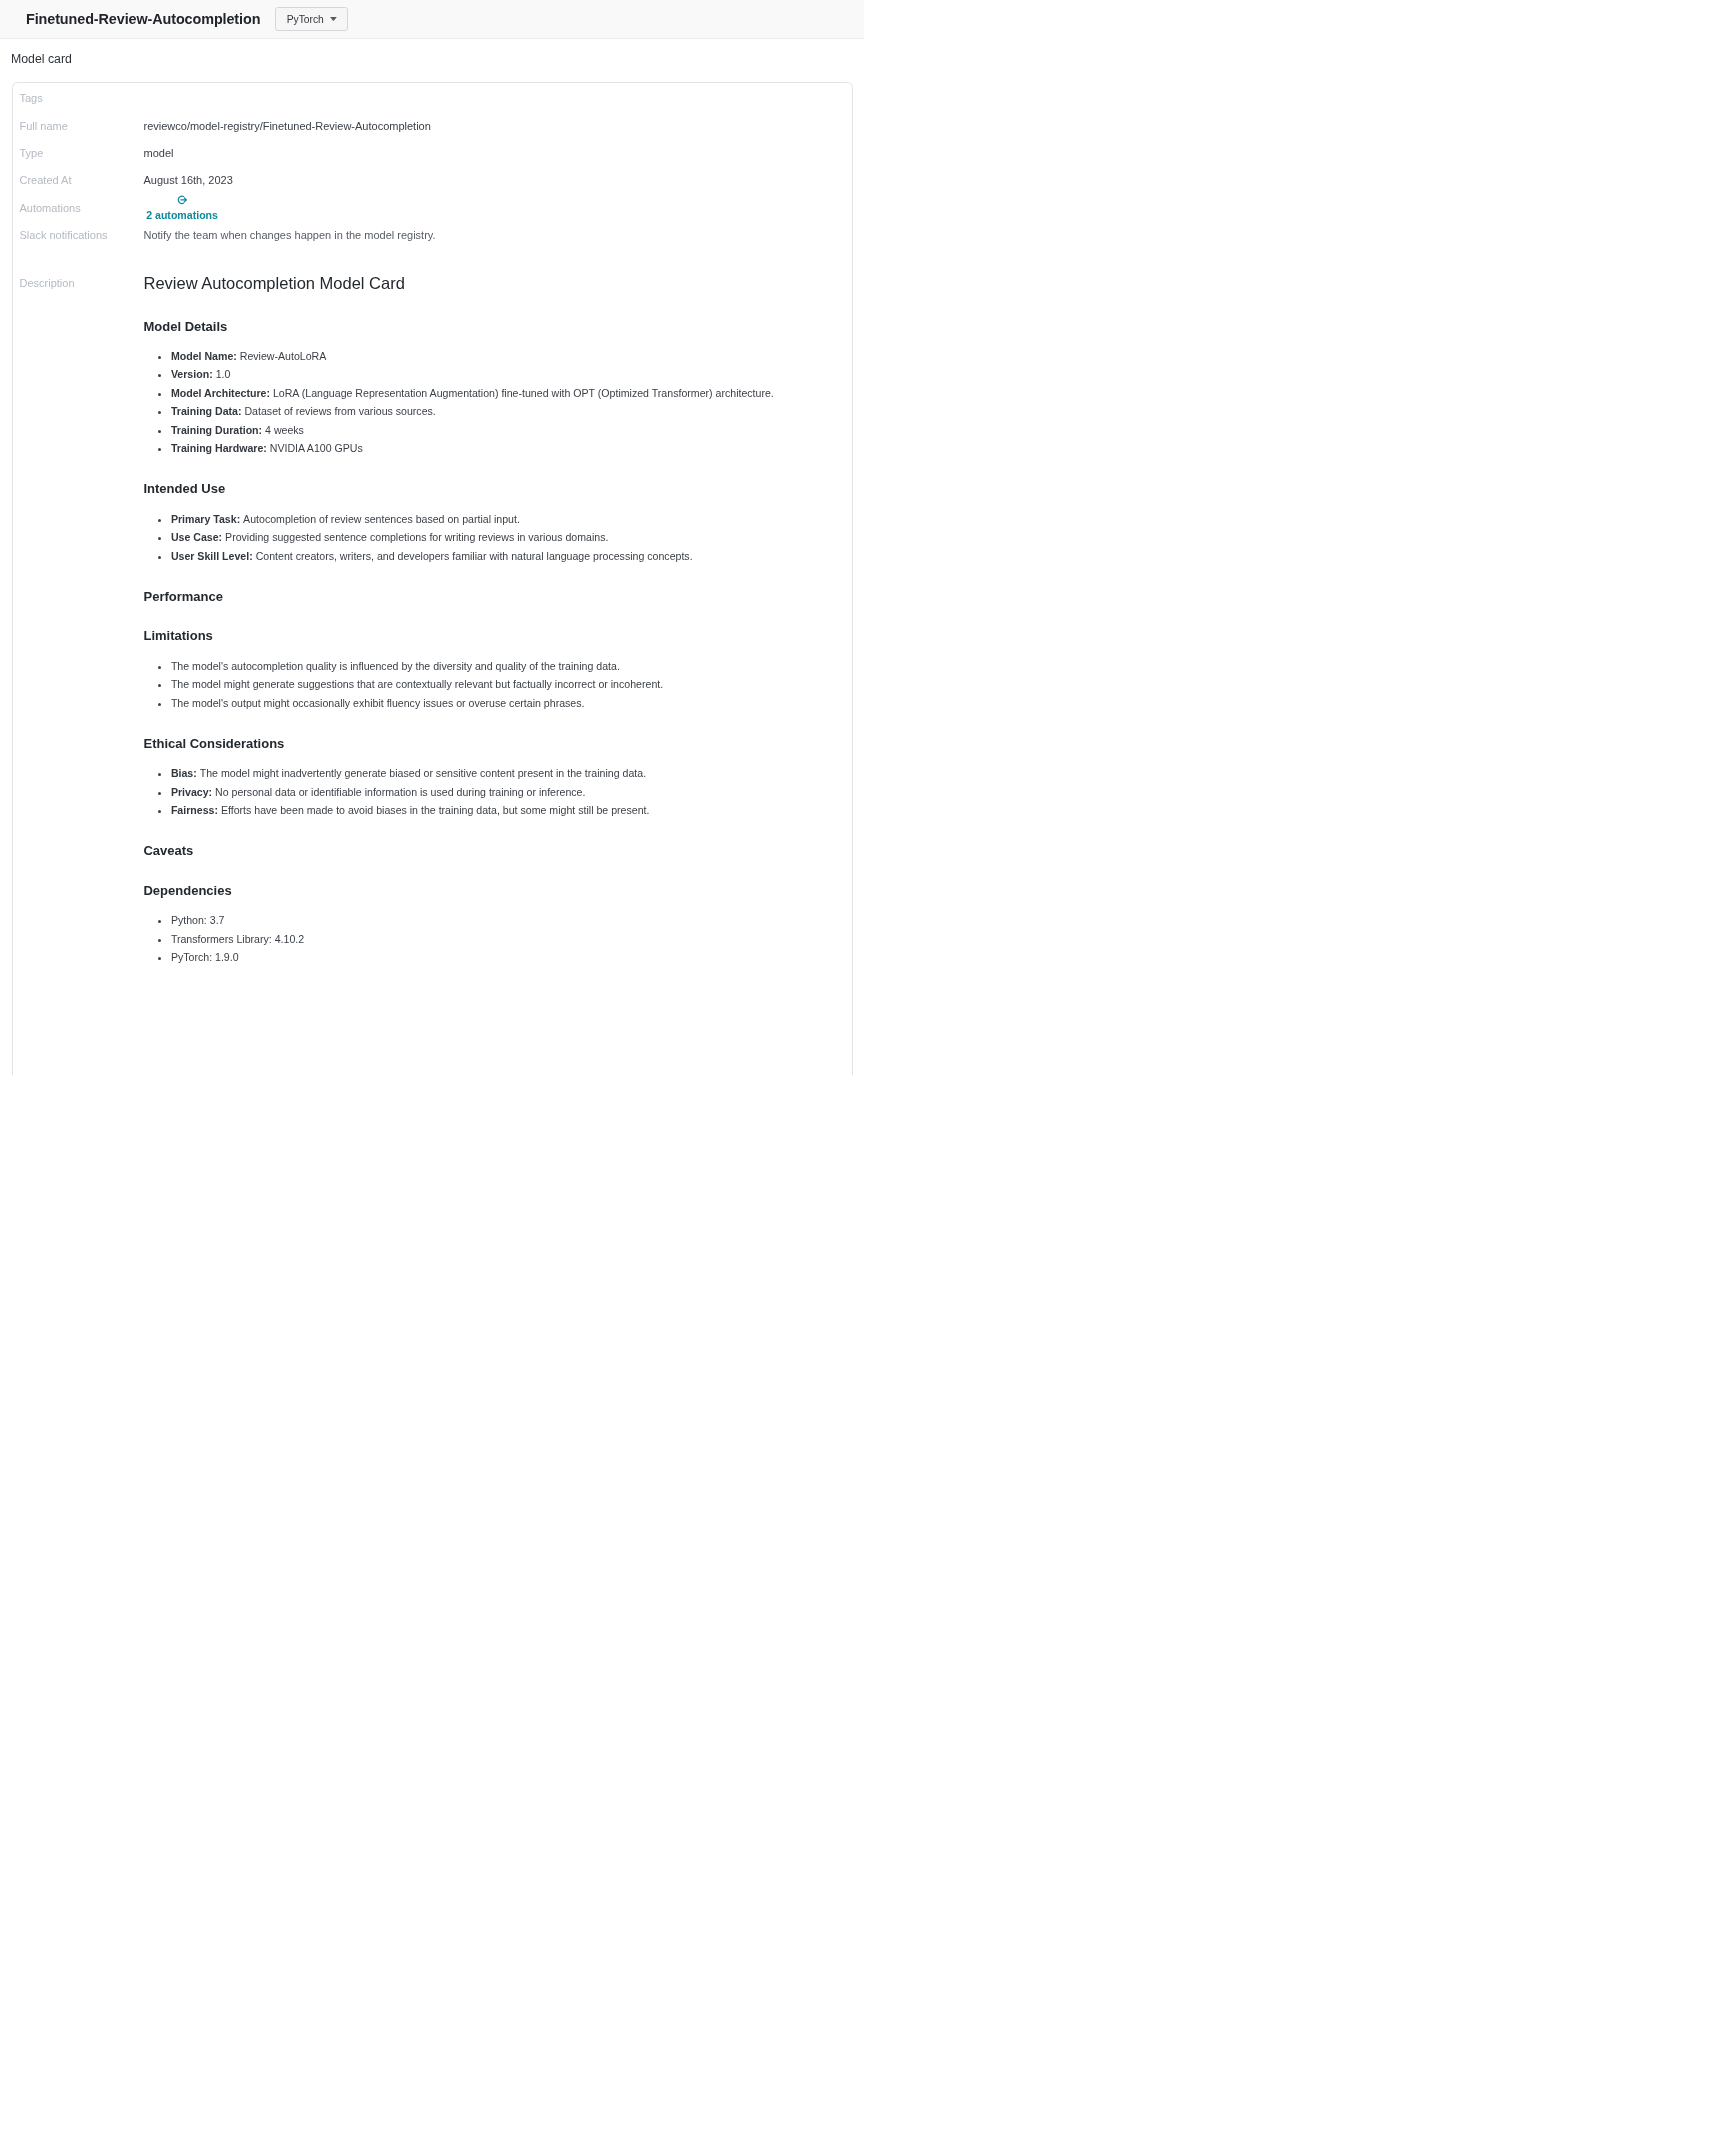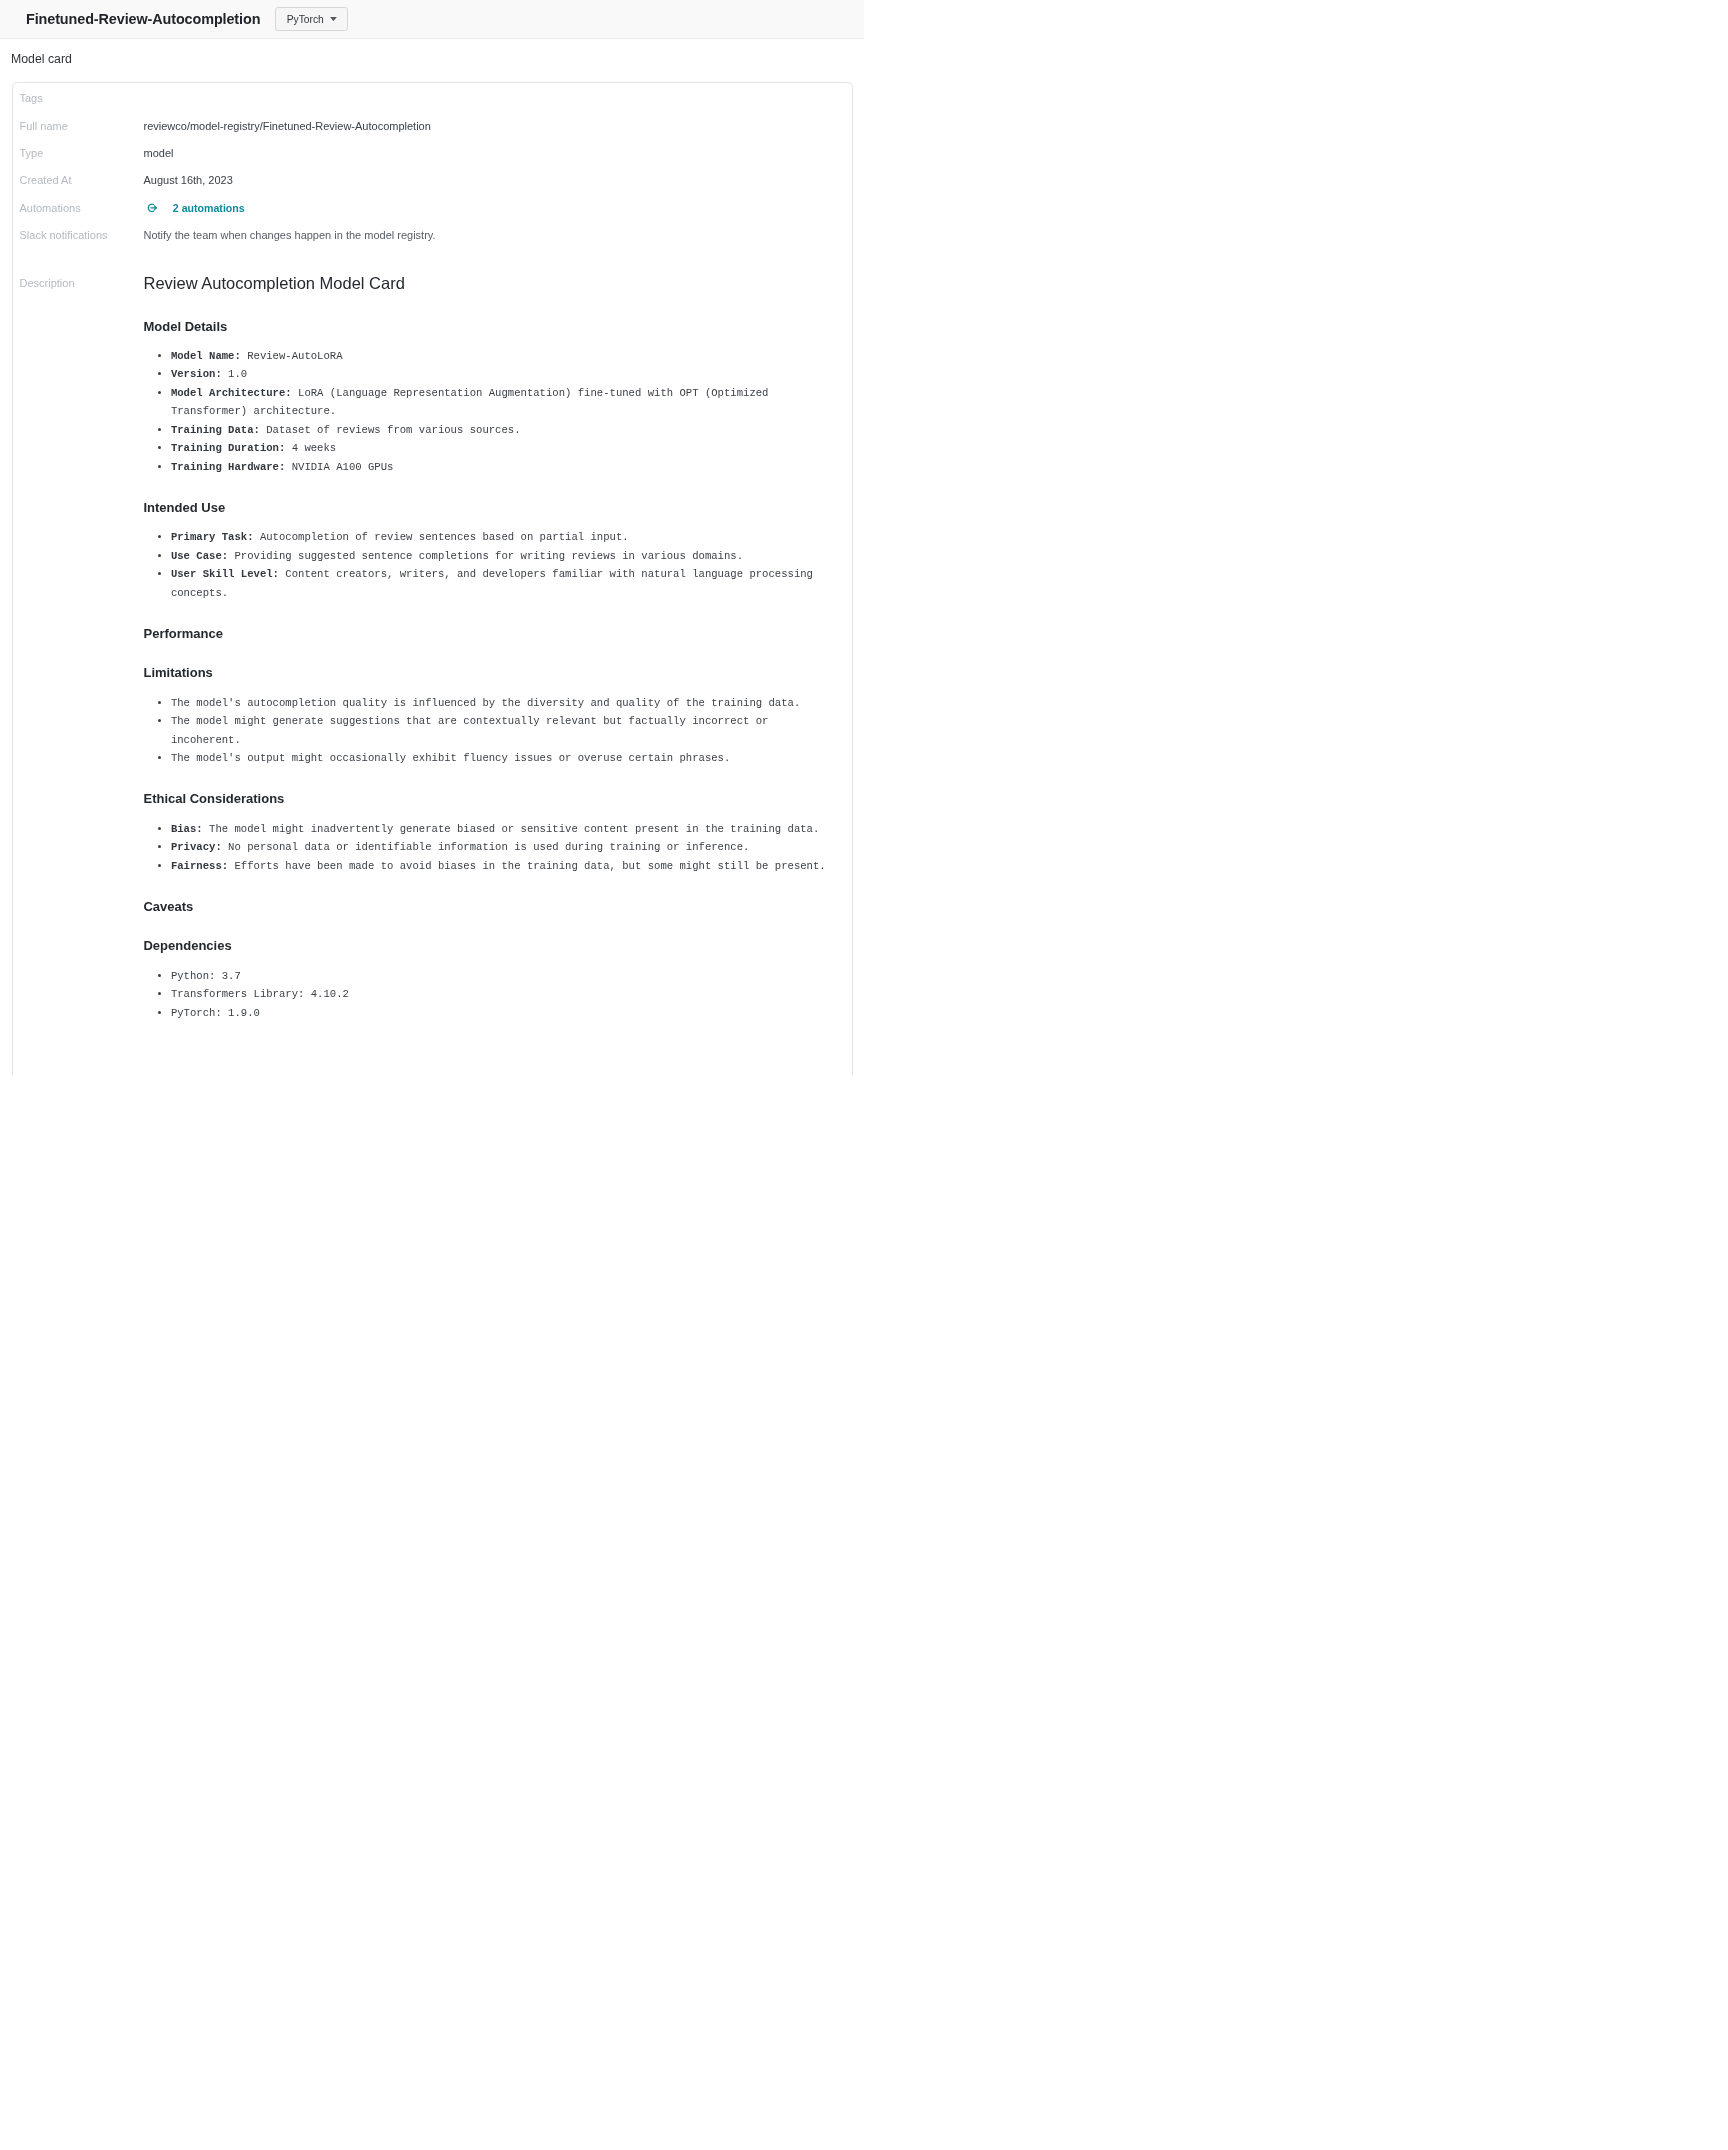--- a/index.html
+++ b/index.html
@@ -21,33 +21,33 @@
 
   
   .panel { margin: 14.4px 11px 0 12.3px; border: 0.7px solid #e3e3e5; border-radius: 5.5px;
     padding: 1.4px 16.5px 41px 6.2px; min-height: 1029px; }
 
   .field-row { display: flex; align-items: center; min-height: 27.4px; }
   .field-label { flex: 0 0 124px; font-size: 11px; color: #b4bac2; }
   .field-value { font-size: 11px; color: #3b4149; }
   .field-value.muted { color: #565c66; }
 
-  .automations-link { display: inline-flex; align-items: center; gap: 15px; font-size: 10.6px;
-    font-weight: 700; text-decoration: none; cursor: pointer; margin-left: 2.7px; }
+  .automations-link { display: inline-flex; align-items: center; gap: 3px; font-size: 10.6px;
+    font-weight: 700; text-decoration: none; cursor: pointer; margin-left: 2.7px; flex-direction: column; }
   .automations-link svg { display: block; }
 
   .field-row.description-row { margin-top: 23px; align-items: flex-start; }
   .field-row.description-row .field-label { line-height: 23px; }
 
   
   .md { flex: 1 1 auto; font-size: 10.6px; color: #3a3f46; padding-bottom: 27.4px; min-width: 0; }
   .md h1 { font-size: 16.5px; line-height: 23px; margin: 0; font-weight: 400; color: #24292e; }
   .md h2 { font-size: 13px; line-height: 17px; margin: 22.6px 0 0; font-weight: 700; color: #24292e; }
   .md ul { margin: 12.3px 0 0; padding-left: 27.4px; list-style: disc; }
-  .md li { line-height: 18.5px; font-family: Liberation Mono, monospace; }
+  .md li { line-height: 18.5px; }
   .md li strong { font-weight: 700; color: #32373e; }
 </style>
 </head>
 <body>
 
 <div class="page">
 
   <div class="header-bar">
     <div class="page-title">Finetuned-Review-Autocompletion</div>
     <button class="versions-btn">

